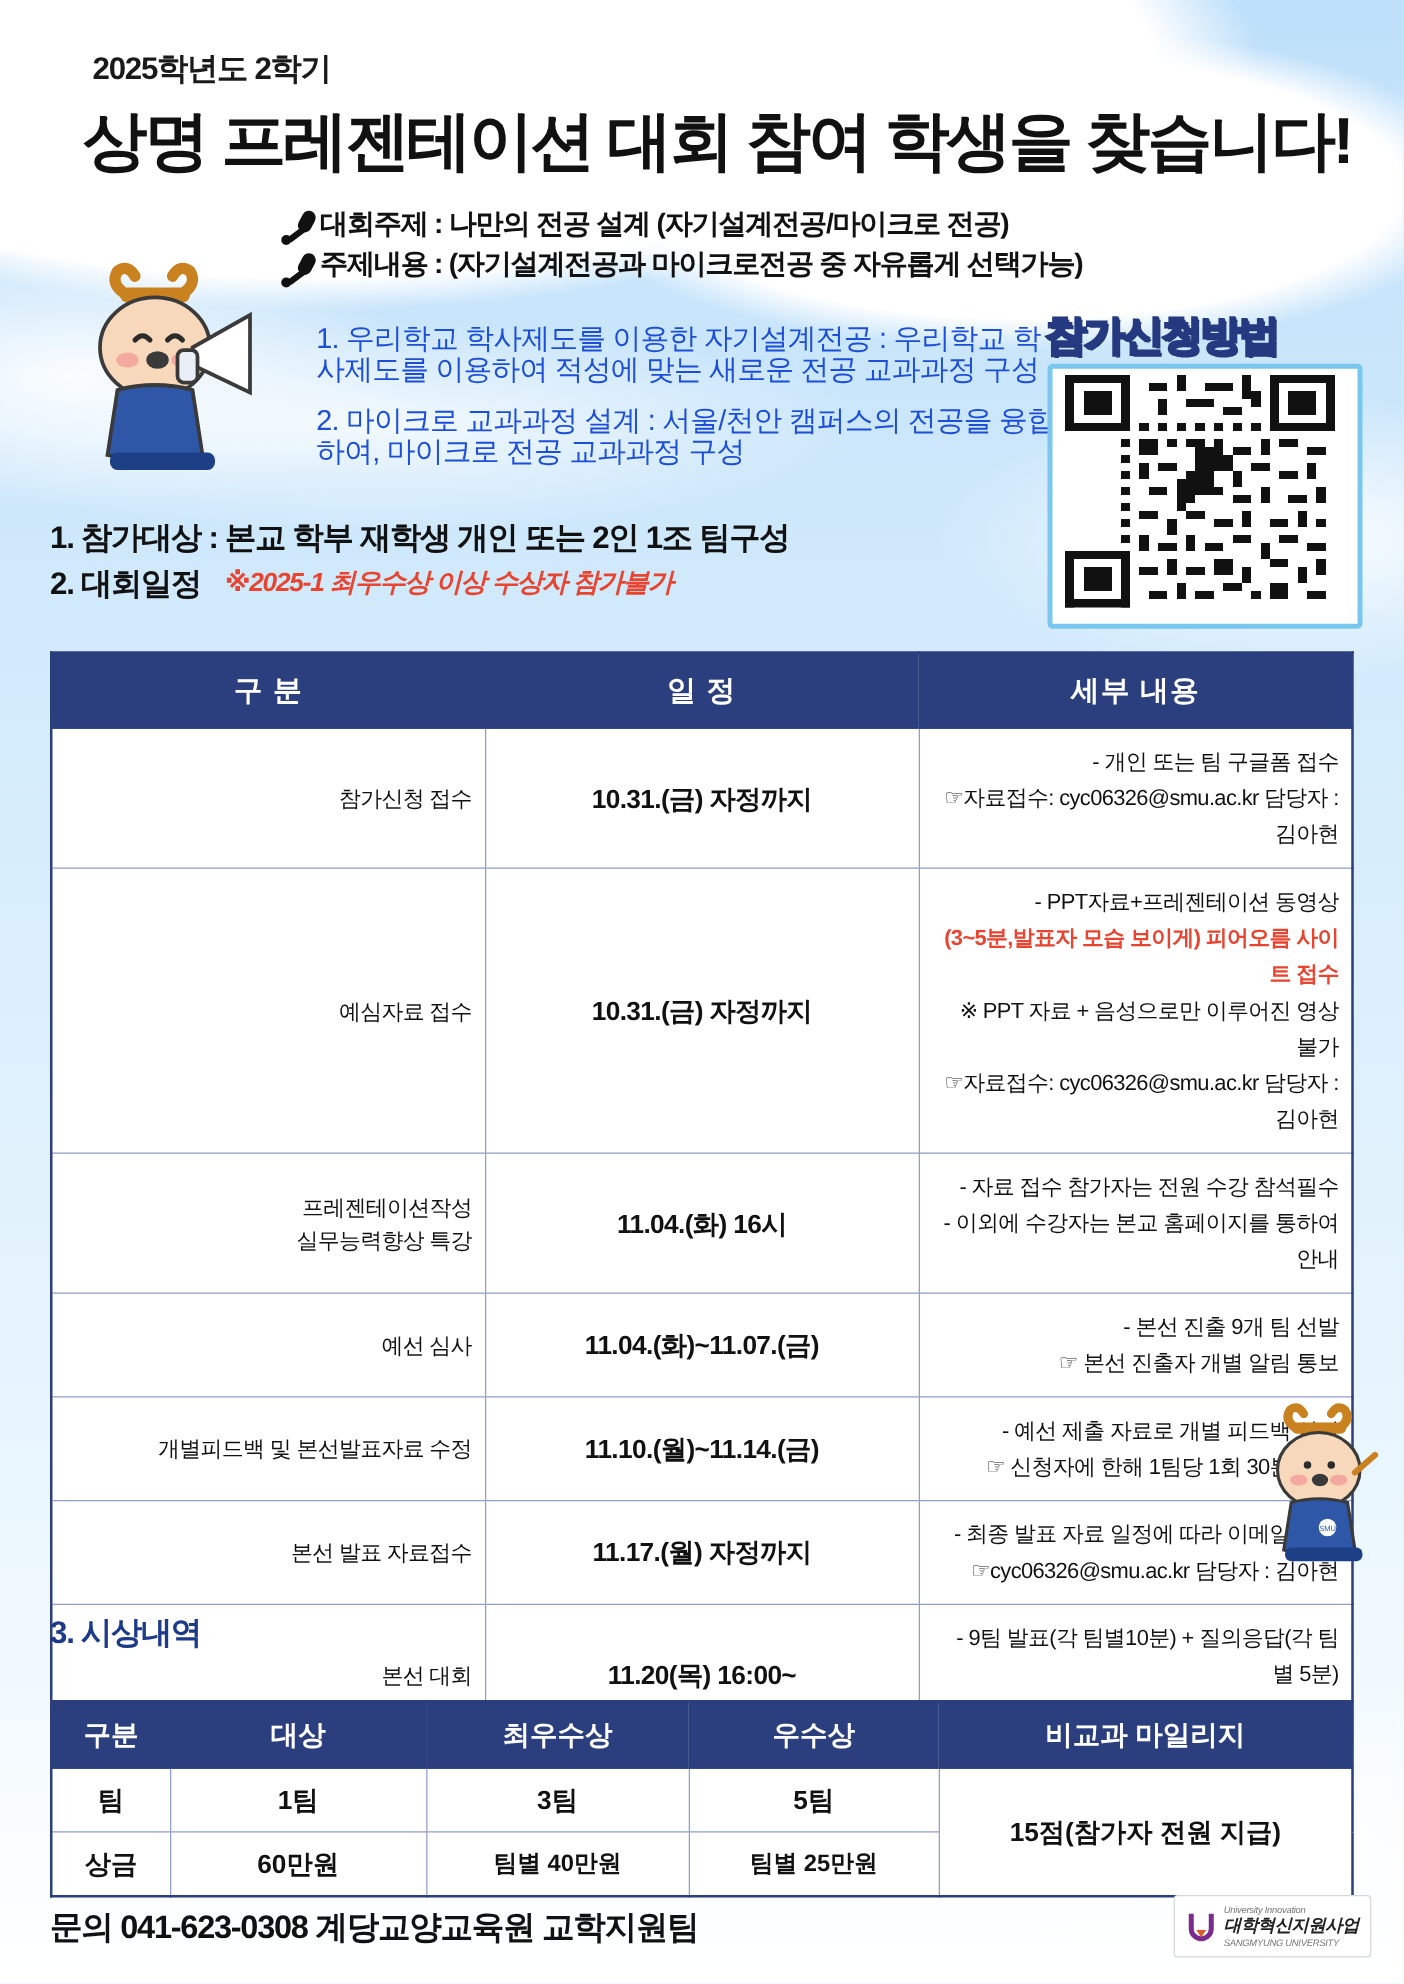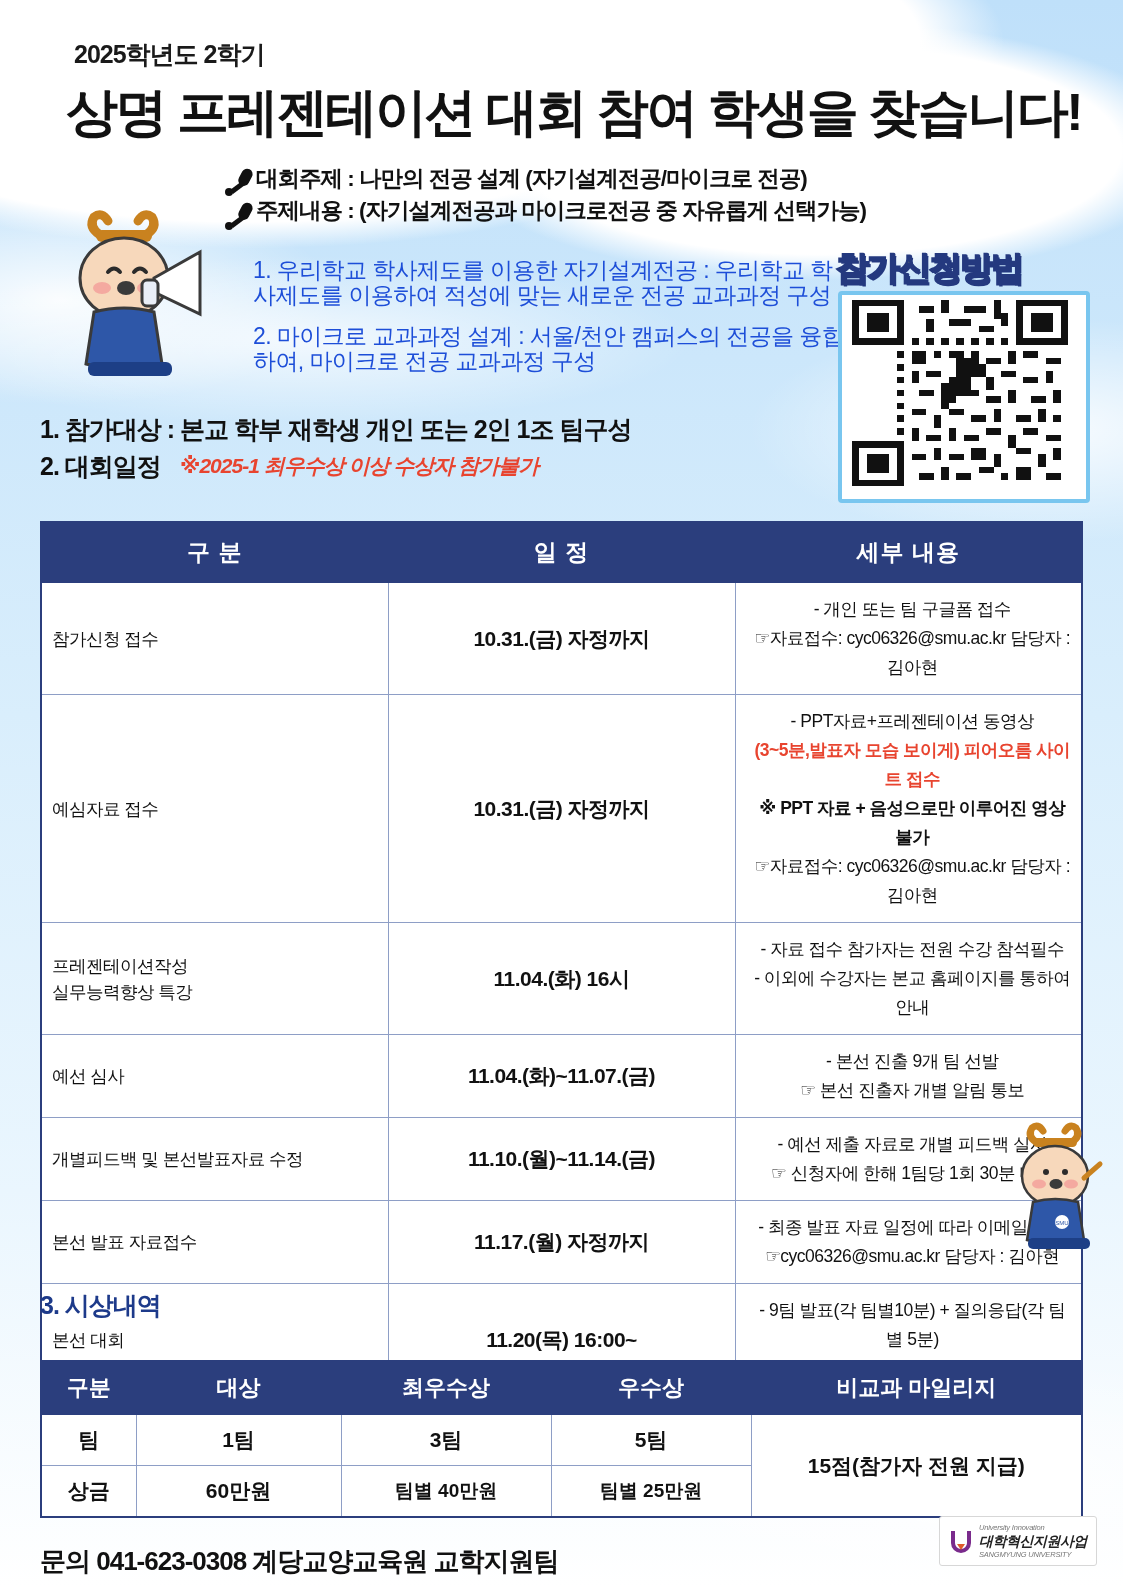--- a/index.html
+++ b/index.html
@@ -48,36 +48,36 @@
   
   .line1{position:absolute;left:40px;top:413px;font-size:25px;font-weight:bold;color:#111;letter-spacing:-1px;white-space:nowrap;}
   .line2{position:absolute;left:40px;top:450px;font-size:25px;font-weight:bold;color:#111;letter-spacing:-1px;}
   .note{position:absolute;left:180px;top:452px;font-size:21px;font-weight:bold;font-style:italic;color:#e8442f;letter-spacing:-1px;white-space:nowrap;}
 
   
   .sched{position:absolute;left:40px;top:521px;width:1043px;border-collapse:collapse;background:#fff;
     border:2px solid #2b3e7d;table-layout:fixed;}
   .sched th{background:#2b3e7d;color:#fff;font-size:23px;font-weight:bold;padding:14px 0;border:1px solid #2b3e7d;letter-spacing:1px;}
   .sched td{border:1px solid #8e9ec6;font-size:17.5px;color:#111;padding:12px 10px;vertical-align:middle;letter-spacing:-0.5px;}
-  .sched td.c1{text-align:left;width:263px;line-height:26px;}
+  .sched td.c1{text-align:right;width:263px;line-height:26px;}
   .sched td.c2{text-align:center;width:230px;font-weight:bold;font-size:21px;}
-  .sched td.c3{text-align:center;padding-left:18px;line-height:29px;}
+  .sched td.c3{text-align:right;padding-left:18px;line-height:29px;}
   .red{color:#e8442f;font-weight:bold;}
-  .bold{font-weight:bold;}
+  .bold{font-weight:normal;}
 
   
   .prizehead{position:absolute;left:40px;top:1289px;font-size:25px;font-weight:bold;color:#1d3a8a;letter-spacing:-1px;}
   .prize{position:absolute;left:40px;top:1324px;width:1043px;border-collapse:collapse;background:#fff;
     border:2px solid #2b3e7d;table-layout:fixed;margin-top:36px;}
   .prize th{background:#2b3e7d;color:#fff;font-size:22px;font-weight:bold;padding:11px 0;border:1px solid #2b3e7d;}
   .prize td{border:1px solid #8e9ec6;font-size:21px;font-weight:bold;color:#111;text-align:center;padding:11px 0;}
   .prize td.small{font-size:19px;}
 
   
-  .footer{position:absolute;left:40px;top:1524px;font-size:26px;font-weight:bold;color:#111;letter-spacing:-1px;margin-top:20px;}
+  .footer{position:absolute;left:40px;top:1524px;font-size:26px;font-weight:bold;color:#111;letter-spacing:-1px;}
   .logos{position:absolute;right:26px;top:1516px;display:flex;align-items:center;gap:10px;font-style:italic;}
   .logobox{background:#fff;border:1px solid #d7d7d7;display:flex;align-items:center;gap:6px;padding:6px 9px;border-radius:3px;}
   .logobox .ltxt{font-size:14px;font-weight:bold;color:#222;letter-spacing:-0.5px;line-height:14px;}
   .logobox .lsub{font-size:7.5px;color:#777;letter-spacing:-0.2px;display:block;}
   .umark{width:24px;height:26px;}
   .smark{width:26px;height:26px;}
   .vline{width:1px;height:24px;background:#cfcfcf;}
 </style>
 </head>
 <body>

